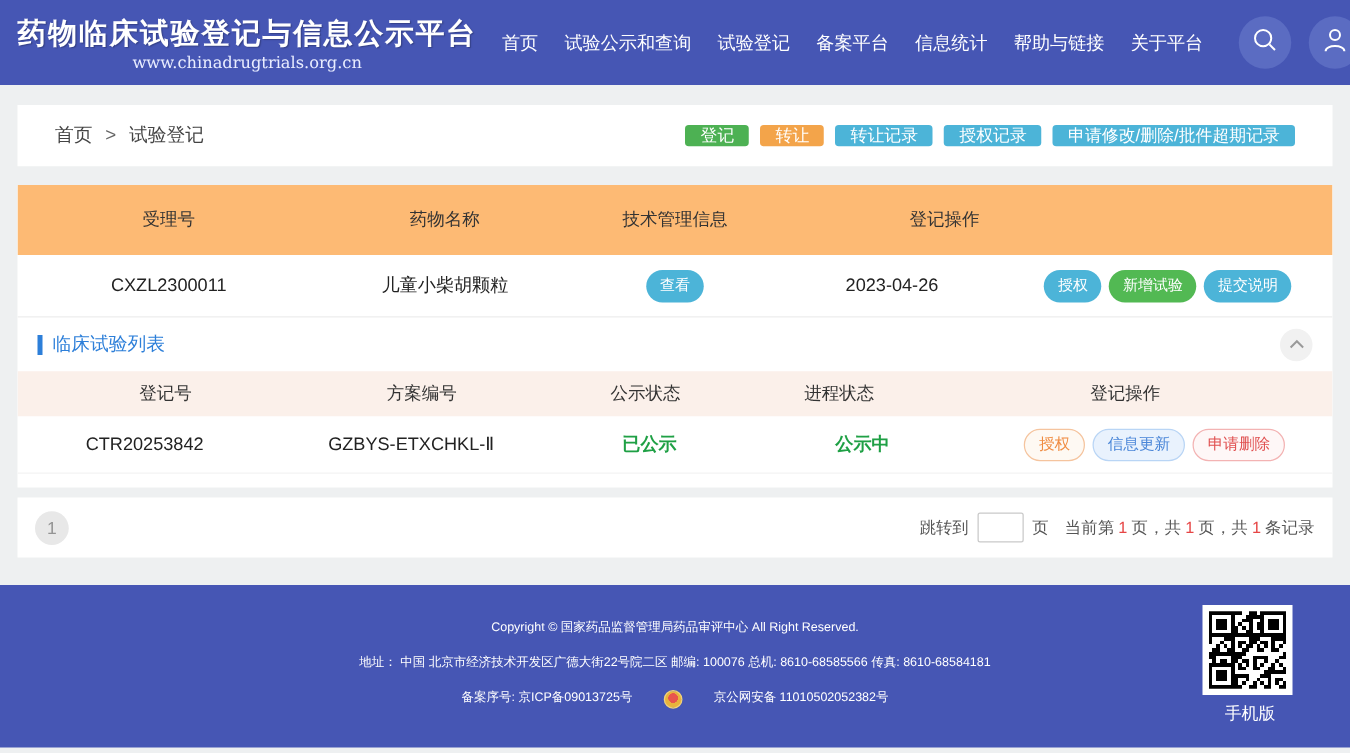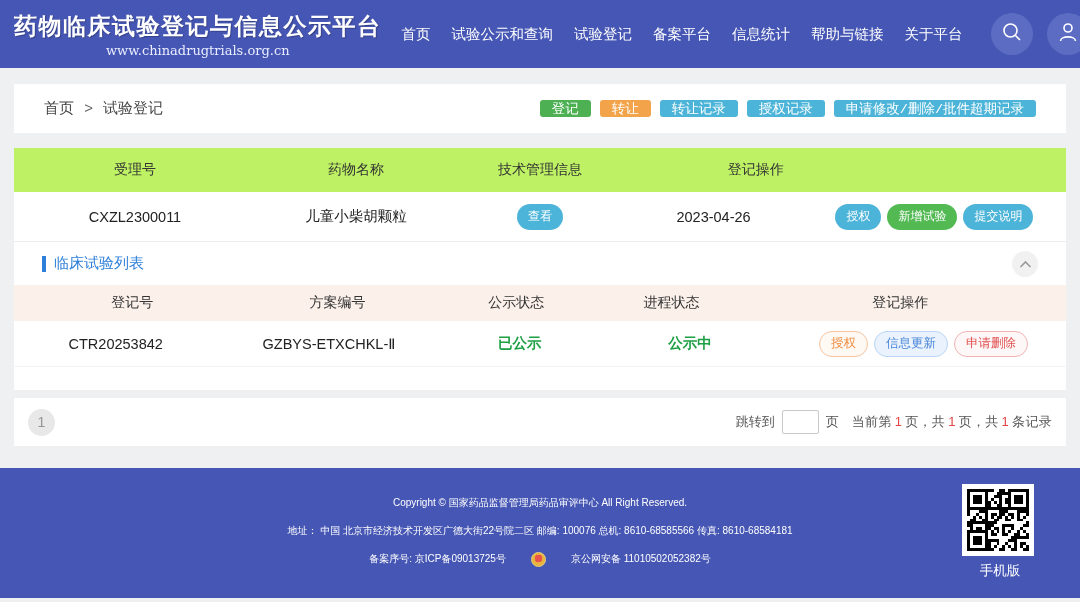--- a/index.html
+++ b/index.html
@@ -16,37 +16,37 @@
   .topnav a { color:#fff; font-size:14.5px; text-decoration:none; cursor:pointer; }
   .circle-btn { flex:none; width:42px; height:42px; border-radius:50%; background:var(--circle_blue,#5b6cc2); display:flex; align-items:center; justify-content:center; margin-left:14px; cursor:pointer; }
 
   
   .content { padding:16px 14px 0; }
   .card { background:#fff; }
   .bc-card { height:49px; display:flex; align-items:center; justify-content:space-between; padding:0 30px; margin-bottom:15px; }
   .breadcrumb { font-size:15px; color:#444; }
   .breadcrumb .sep { margin:0 6px; color:#666; }
   .action-btns { display:flex; gap:9px; }
-  .btn { height:17px; border:none; border-radius:3px; color:#fff; font-size:13.5px; padding:0 12px; cursor:pointer; font-family:Liberation Mono, monospace; white-space:nowrap; }
+  .btn { height:17px; border:none; border-radius:3px; color:#fff; font-size:13.5px; padding:0 12px; cursor:pointer; font-family:Liberation Sans, sans-serif; white-space:nowrap; }
   .btn.green { background:var(--green,#4db153); }
   .btn.orange { background:var(--orange,#f3a44a); }
   .btn.blue { background:var(--sky_blue,#4cb4d8); }
 
   .main-card { height:242px; margin-bottom:8px; overflow:hidden; }
   .thead { display:flex; align-items:center; font-size:14px; color:#333; }
-  .thead.t1 { height:44px; background:#bef264; }
+  .thead.t1 { height:56px; background:#fdba74; }
   .thead.t2 { height:36px; background:#fbf0ea; }
   .trow { display:flex; align-items:center; font-size:14.5px; color:#222; }
   .trow.t1 { height:50px; border-bottom:1px solid #ededed; }
   .trow.t2 { height:46px; border-bottom:1px solid #f3f3f3;gap:37px; }
   .cell { text-align:center; }
   .w1{width:23%} .w2{width:19%} .w3{width:16%} .w4{width:17%} .w5{width:25%}
   .v1{width:22.5%} .v2{width:16.5%} .v3{width:17.5%} .v4{width:12%} .v5{width:31.5%}
 
-  .section-head { height:43px; display:flex; align-items:center; padding:0 28px; }
+  .section-head { height:43px; display:flex; align-items:center; padding:0 16px; }
   .sec-bar { width:4px; height:16px; background:var(--accent_blue,#2d7fd9); margin-right:8px; }
   .sec-title { color:var(--accent_blue,#2d7fd9); font-size:15px; }
   .collapse-btn { margin-left:auto; width:26px; height:26px; border-radius:50%; background:#f1f1f1; display:flex; align-items:center; justify-content:center; cursor:pointer; }
 
   .pill-group { display:flex; gap:6px; justify-content:center; }
   .pill { height:26px; border-radius:13px; border:none; color:#fff; font-size:12px; padding:0 11px; cursor:pointer; font-family:inherit; white-space:nowrap; }
   .pill.sky { background:var(--sky_blue,#4cb4d8); }
   .pill.green { background:#52b953; }
   .opill { height:26px; border-radius:13px; font-size:12.5px; padding:0 11px; cursor:pointer; font-family:inherit; white-space:nowrap; }
   .opill.orange { color:#f08c42; border:1px solid #f5c49e; background:#fef9f3; }

